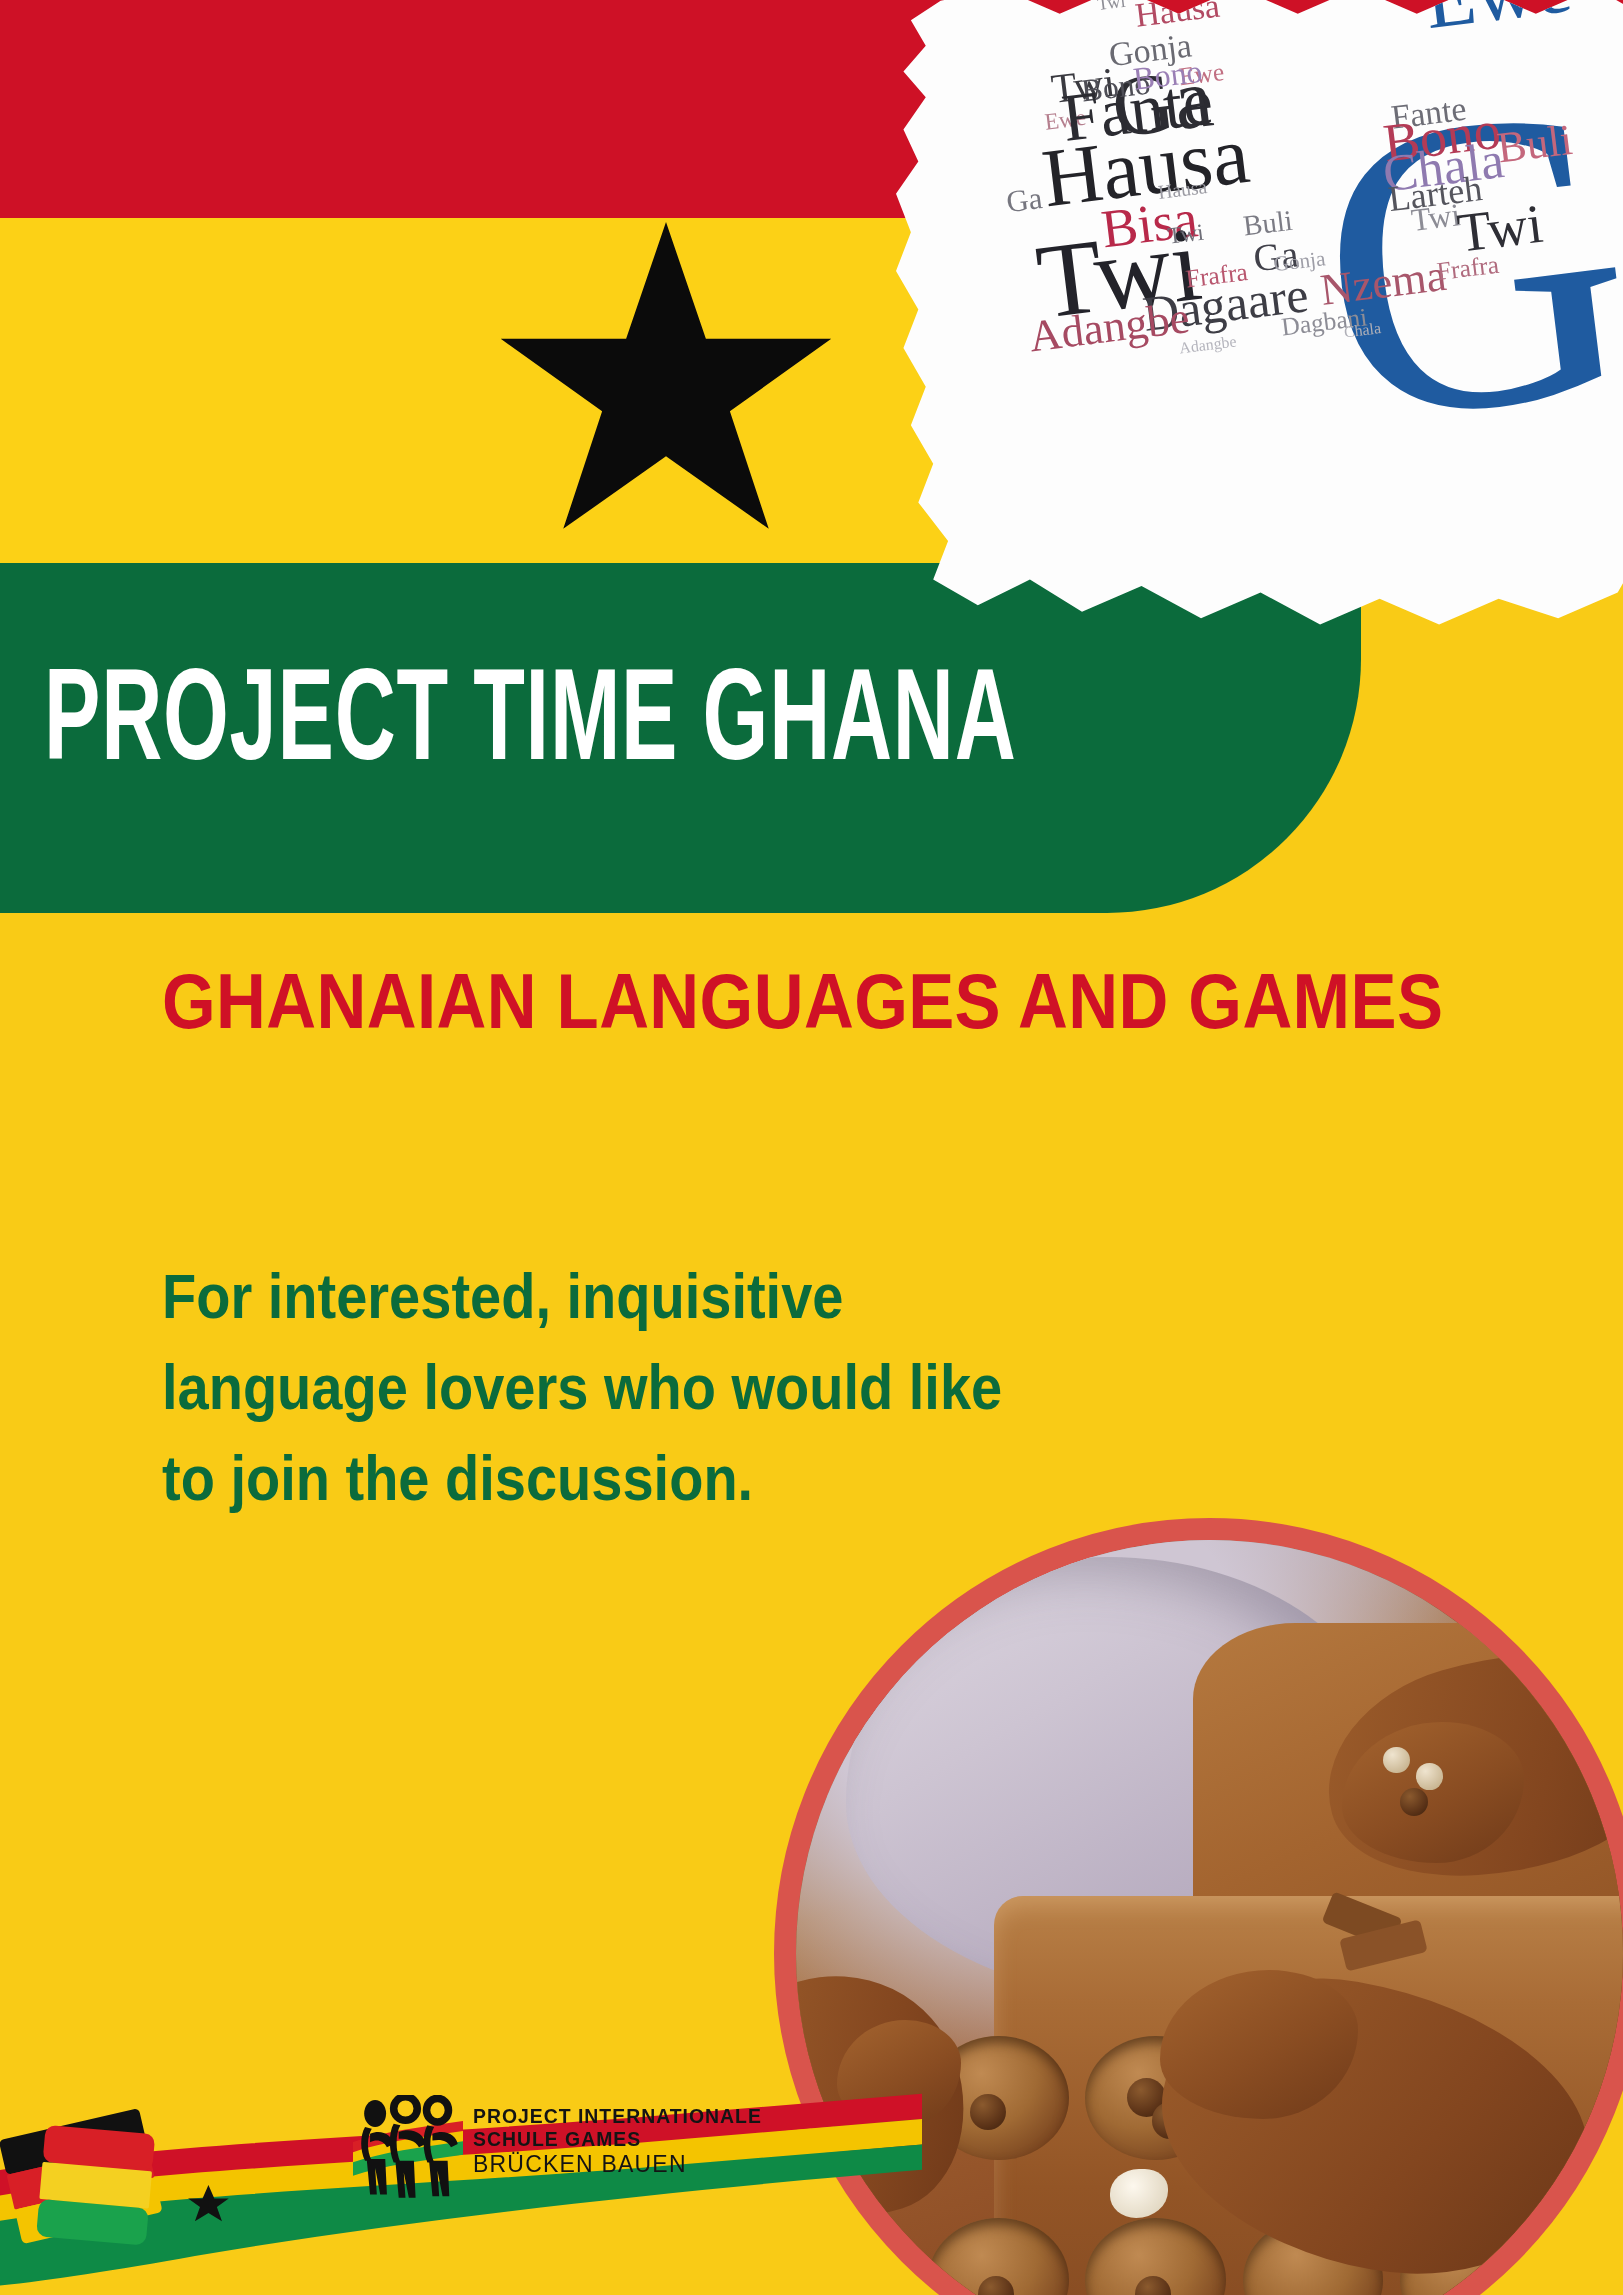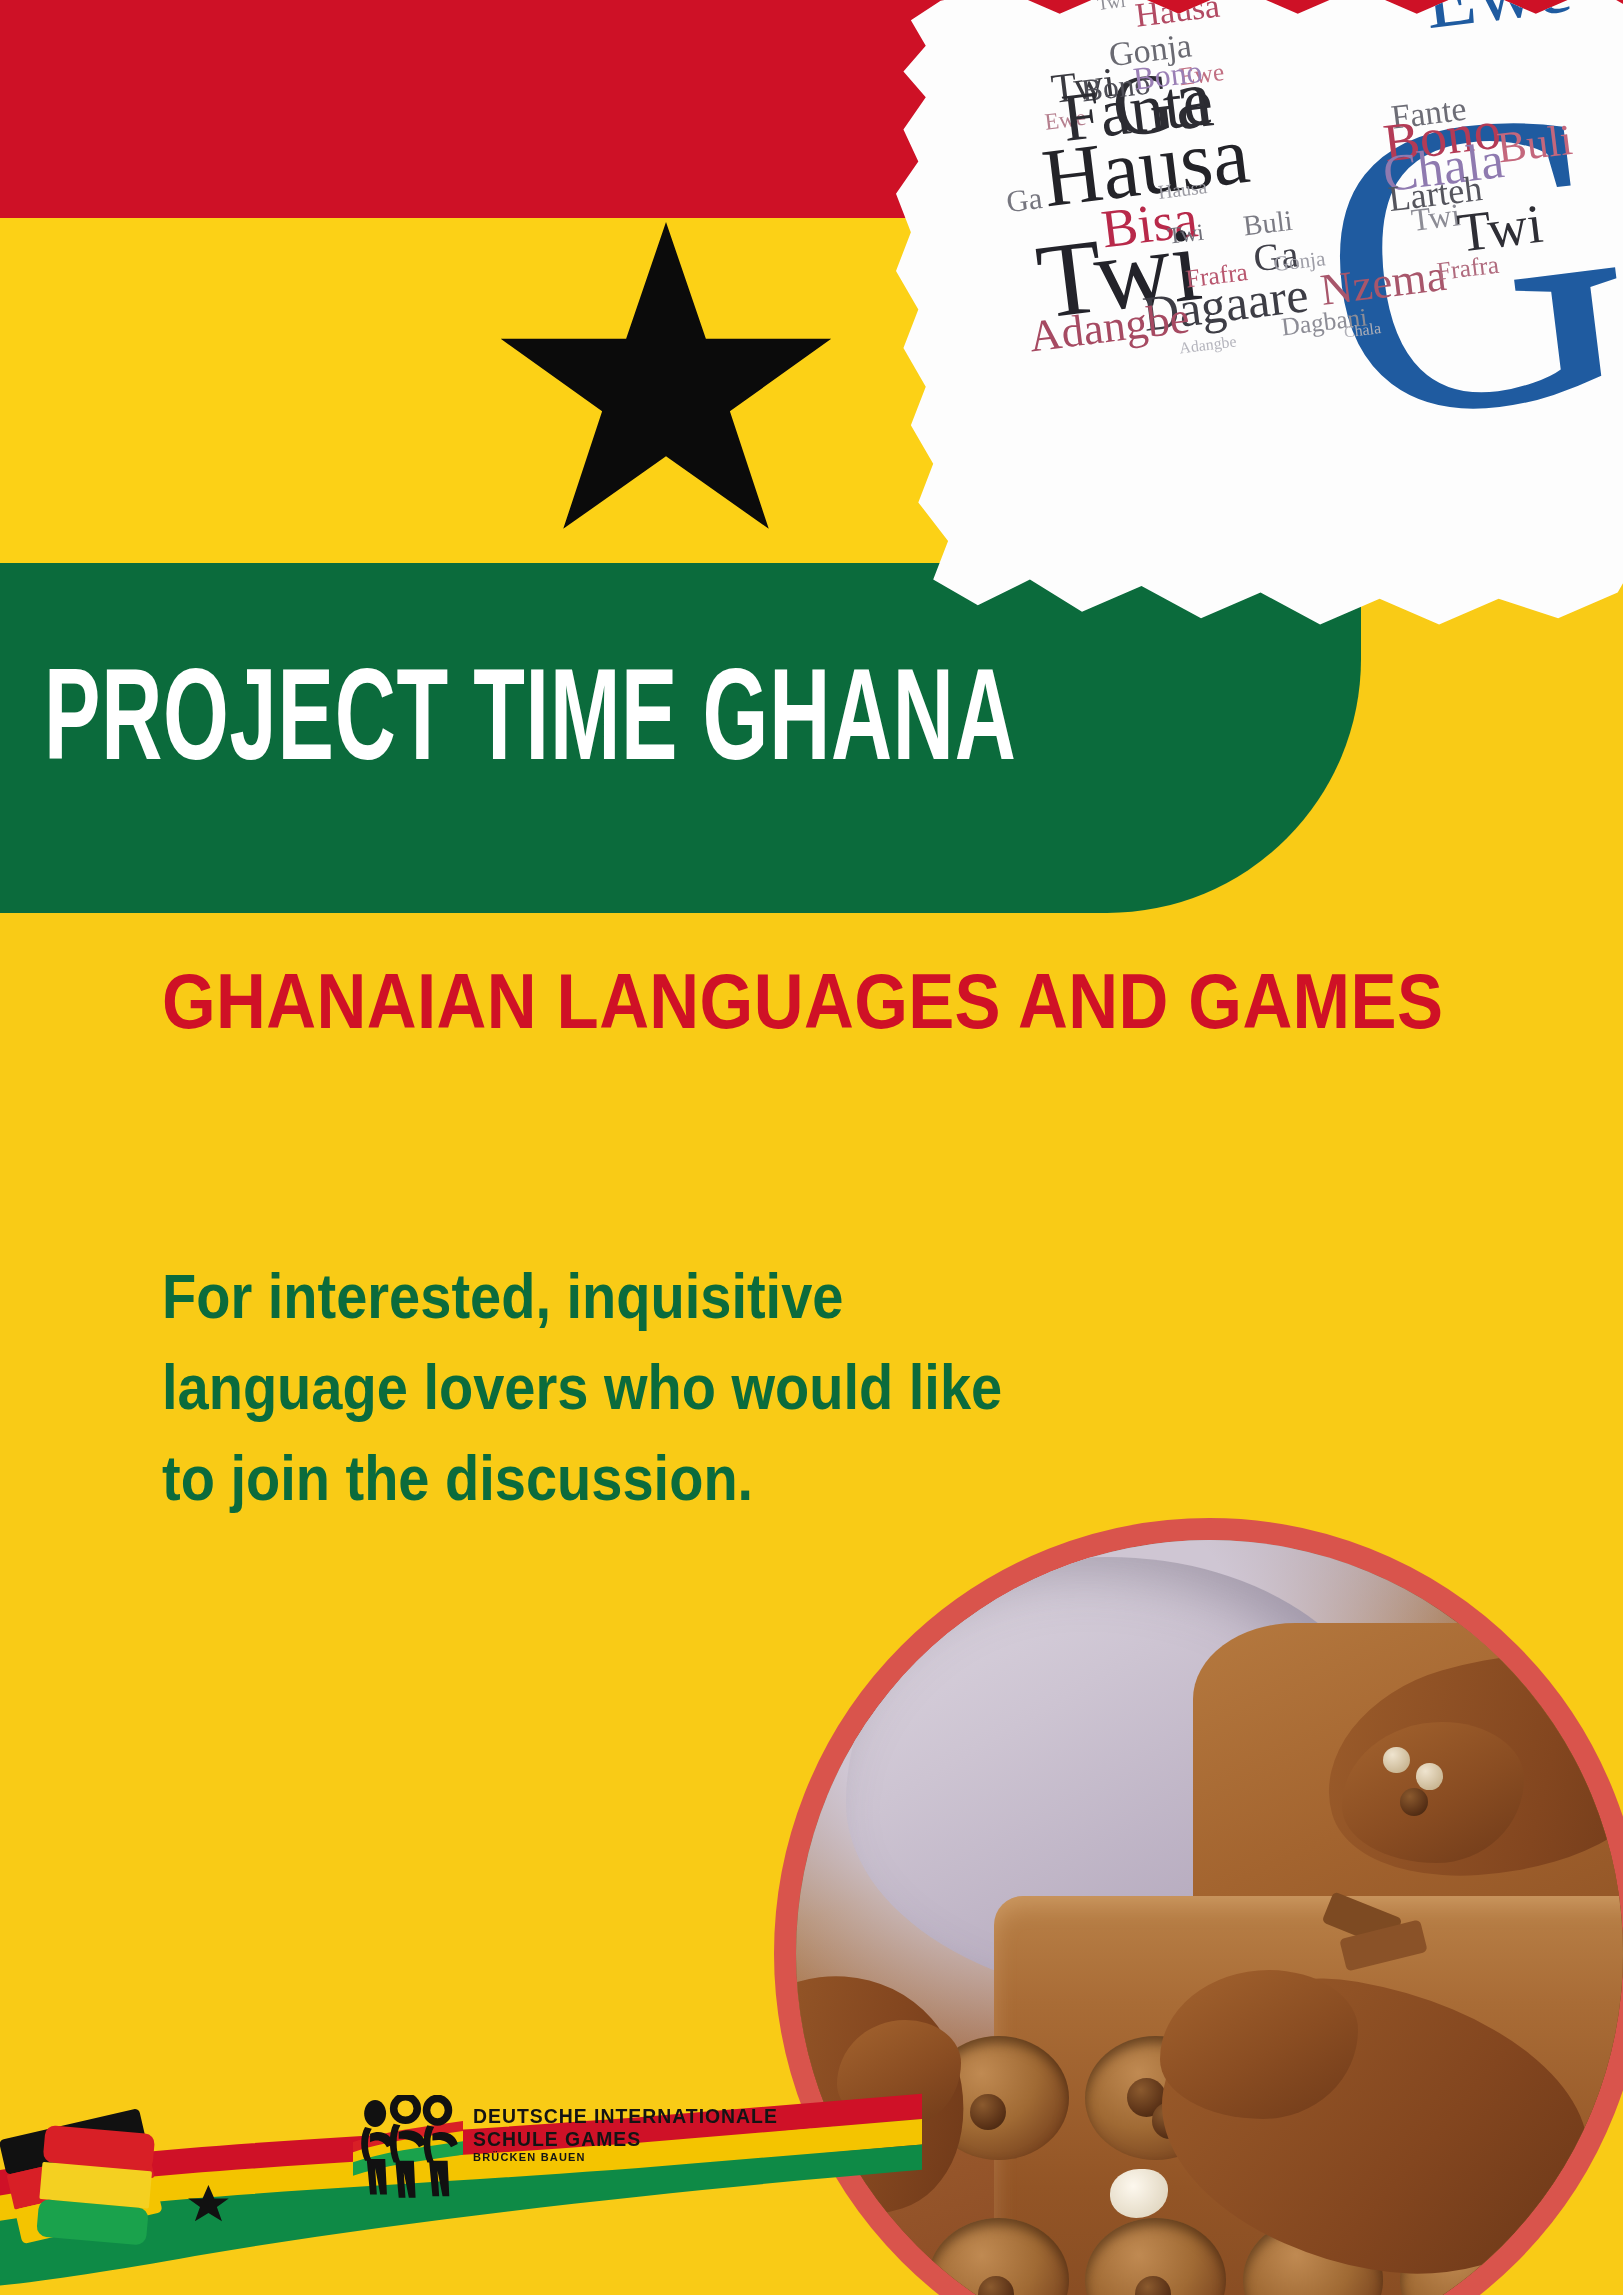--- a/index.html
+++ b/index.html
@@ -157,21 +157,21 @@
   
   #logo{position:absolute;left:353px;top:2095px;width:473px;height:127px;}
   #logo-figs{position:absolute;left:0;top:0;width:110px;height:118px;}
   #logo-text{
     position:absolute;left:120px;top:10px;
     color:#141414;
     line-height:1.18;
   }
   #logo-text .l1{font-size:19.4px;font-weight:700;letter-spacing:1px;}
   #logo-text .l2{font-size:19.4px;font-weight:700;letter-spacing:1px;}
-  #logo-text .l3{font-size:11px;font-weight:700;letter-spacing:1.2px;}
+  #logo-text .l3{font-size:23px;font-weight:400;letter-spacing:1.2px;}
 </style>
 </head>
 <body>
 
 <div id="poster">
 
   <div class="band" id="band-red"></div>
   <div class="band" id="band-yellow"></div>
   <div id="flag-star"></div>
 
@@ -297,20 +297,20 @@
         <path d="M48,34 C42,44 42,66 48,80 L56,80 C50,66 50,46 56,36 Z"></path>
         <path d="M54,44 C70,38 84,46 86,58 L78,62 C74,54 64,52 54,52 Z"></path>
         <path d="M50,78 L54,122 L62,122 L60,92 L66,122 L74,122 L72,78 Z"></path>
         <ellipse cx="100" cy="18" rx="13" ry="14" fill="none" stroke="#111" stroke-width="9"></ellipse>
         <path d="M88,36 C82,46 82,66 88,80 L96,80 C90,66 90,48 96,38 Z"></path>
         <path d="M94,46 C110,40 122,48 124,58 L116,62 C112,54 104,52 94,54 Z"></path>
         <path d="M90,78 L94,120 L102,120 L100,90 L106,120 L114,120 L112,78 Z"></path>
       </g>
     </svg>
     <div id="logo-text">
-      <div class="l1">DEUTSCHE INTERNATIONALE</div>
+      <div class="l1">PROJECT INTERNATIONALE</div>
       <div class="l2">SCHULE GAMES</div>
       <div class="l3">BRÜCKEN BAUEN</div>
     </div>
   </div>
 
 </div>
 
 
 </body></html>

